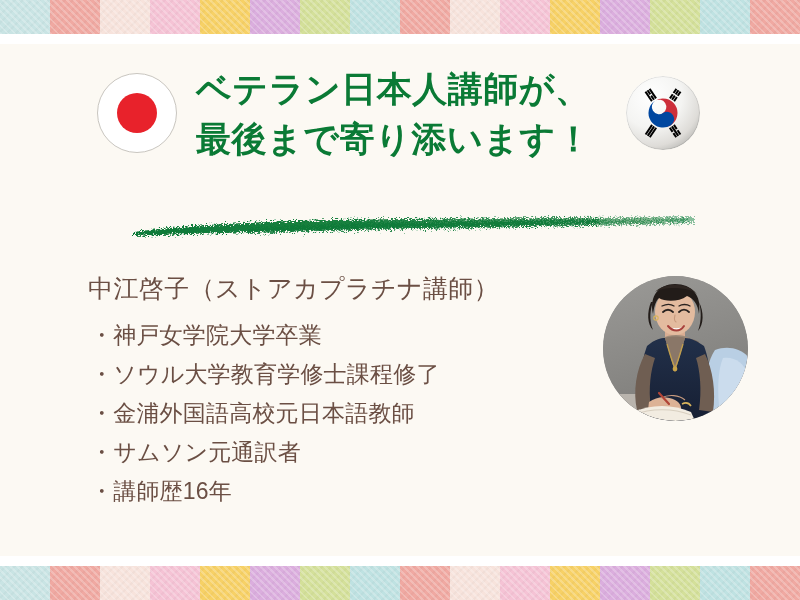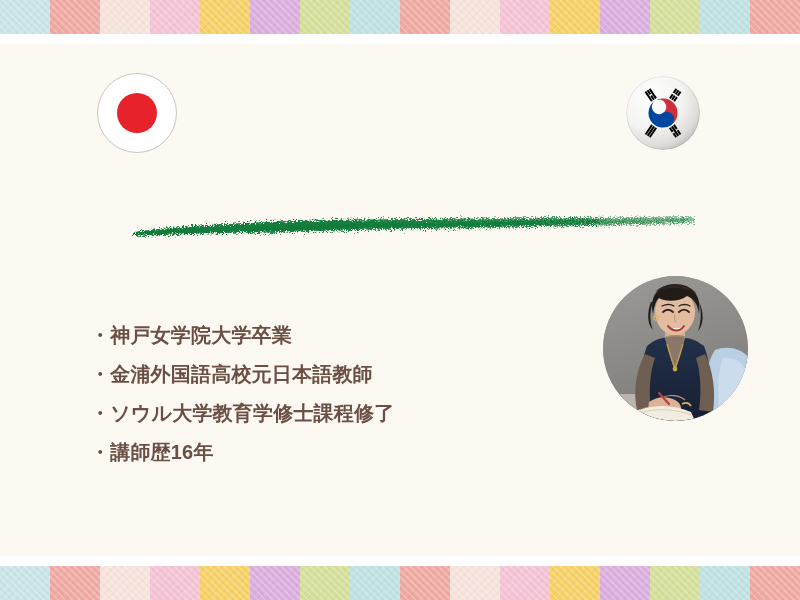--- a/index.html
+++ b/index.html
@@ -144,22 +144,22 @@
     position: absolute;
     left: 90px;
     top: 272px;
     width: 640px;
     margin: 0;
     padding: 0;
     list-style: none;
   }
   #credential-list li {
     color: #6b4f44;
-    font-size: 20px;
-    font-weight: 700;
+    font-size: 23px;
+    font-weight: 400;
     line-height: 39px;
     letter-spacing: 0.2px;
     white-space: nowrap;
   }
 
   
   #portrait {
     position: absolute;
     left: 603px;
     top: 232px;
@@ -254,20 +254,22 @@
                 <rect x="59.5" y="36.1" width="5.0" height="2.0"></rect>
                 <rect x="53" y="38.6" width="5.0" height="2.0"></rect>
                 <rect x="59.5" y="38.6" width="5.0" height="2.0"></rect>
               </g>
             </g>
             <circle cx="37" cy="37" r="36.5" fill="none" stroke="rgba(0,0,0,.10)" stroke-width="1"></circle>
           </g>
         </svg>
       </div>
 
+      <div id="headline">ベテラン日本人講師が、
+最後まで寄り添います！</div>
     </div>
 
     <div id="brush-divider">
       <svg viewBox="0 0 572 34" xmlns="http://www.w3.org/2000/svg">
         <defs>
           <linearGradient id="brushfade" x1="0" y1="0" x2="1" y2="0">
             <stop offset="0%" stop-color="#0d7a37" stop-opacity="1"></stop>
             <stop offset="40%" stop-color="#0d7a37" stop-opacity="0.95"></stop>
             <stop offset="70%" stop-color="#0d7a37" stop-opacity="0.8"></stop>
             <stop offset="100%" stop-color="#0d7a37" stop-opacity="0.45"></stop>
@@ -286,25 +288,27 @@
         </g>
         <g filter="url(#speckle)" opacity="0.85">
           <path d="M120,18 C220,13 330,11 470,9 L470,14 C330,17 220,20 120,23 Z" fill="#0d7a37"></path>
         </g>
         <g filter="url(#speckle)" opacity="0.55">
           <path d="M300,16 C380,13 470,11 560,9 L560,12 C470,15 380,17 300,19 Z" fill="#0d7a37"></path>
         </g>
       </svg>
     </div>
 
+    <div id="profile-name">中江啓子（ストアカプラチナ講師）</div>
 
     <ul id="credential-list">
       <li>・神戸女学院大学卒業</li>
+      <li>・ソウル大学教育学修士課程修了</li>
       <li>・金浦外国語高校元日本語教師</li>
-      <li>・ソウル大学教育学修士課程修了</li>
+      <li>・サムソン元通訳者</li>
       <li>・講師歴16年</li>
     </ul>
 
     <div id="portrait">
       <svg viewBox="0 0 145 145" xmlns="http://www.w3.org/2000/svg">
         <defs>
           <clipPath id="pclip">
               <circle cx="72.5" cy="72.5" r="72.5"></circle>
             </clipPath>
           <linearGradient id="wallg" x1="0" y1="0" x2="0.3" y2="1">

